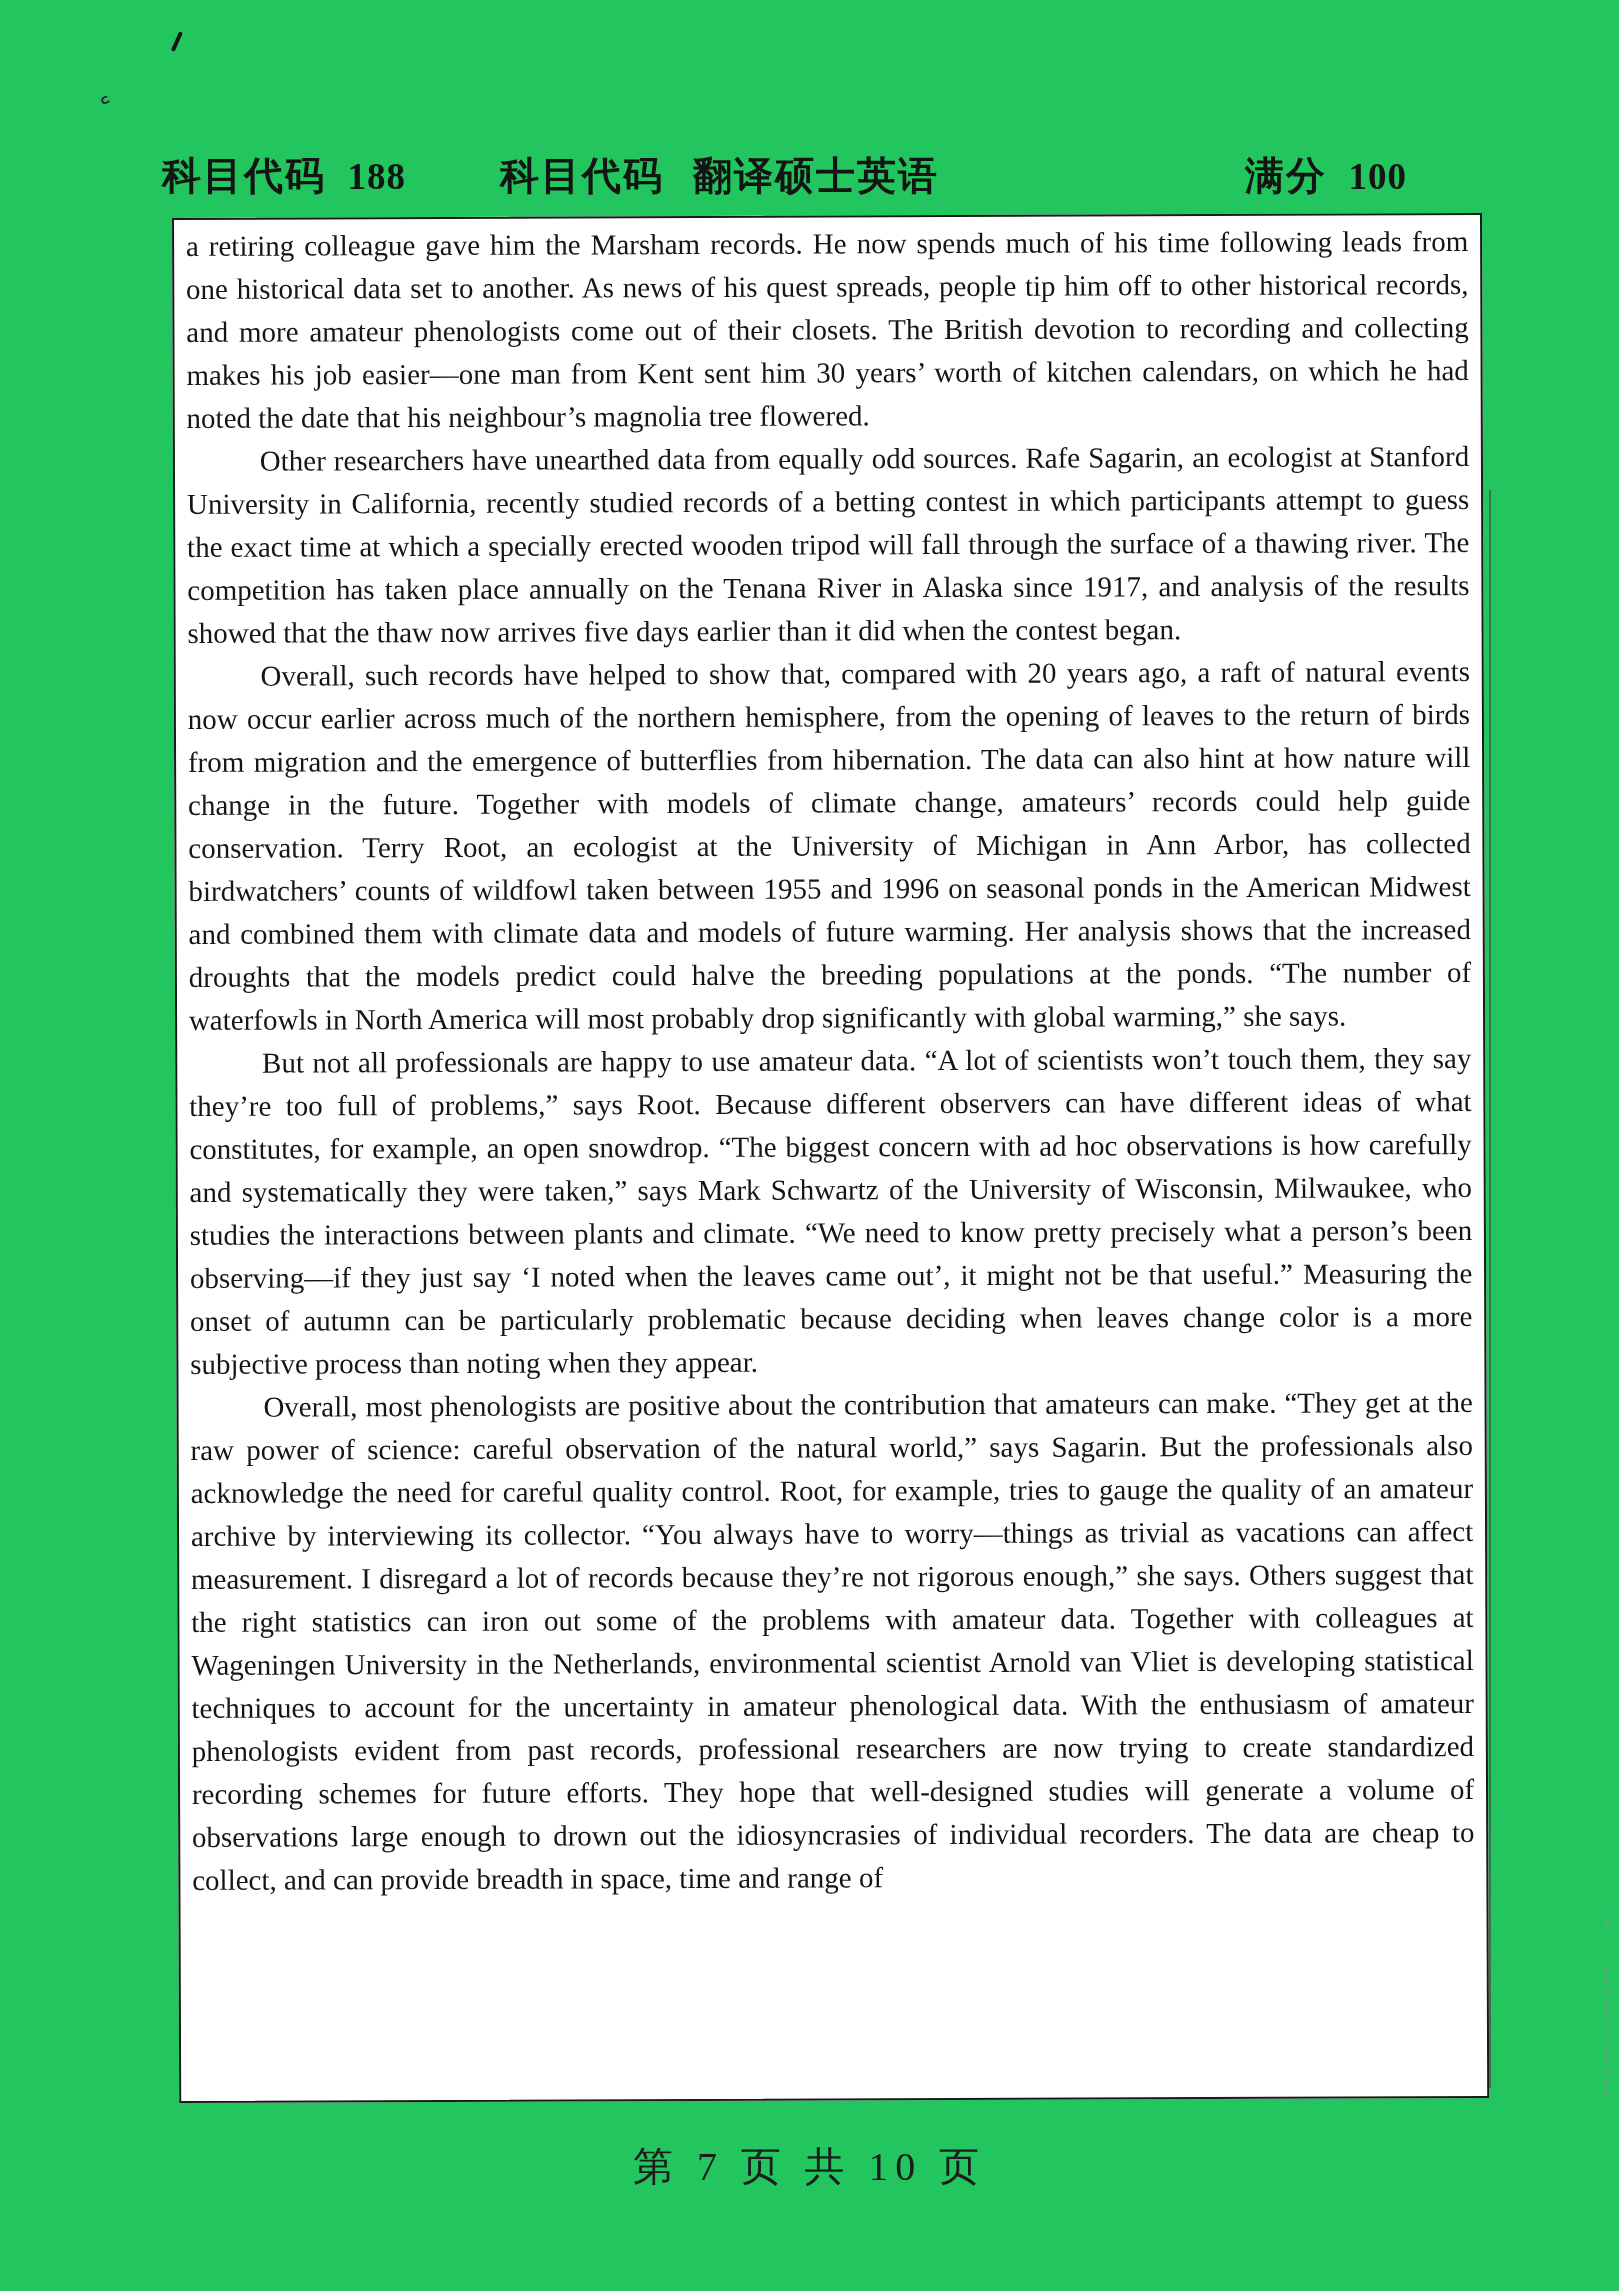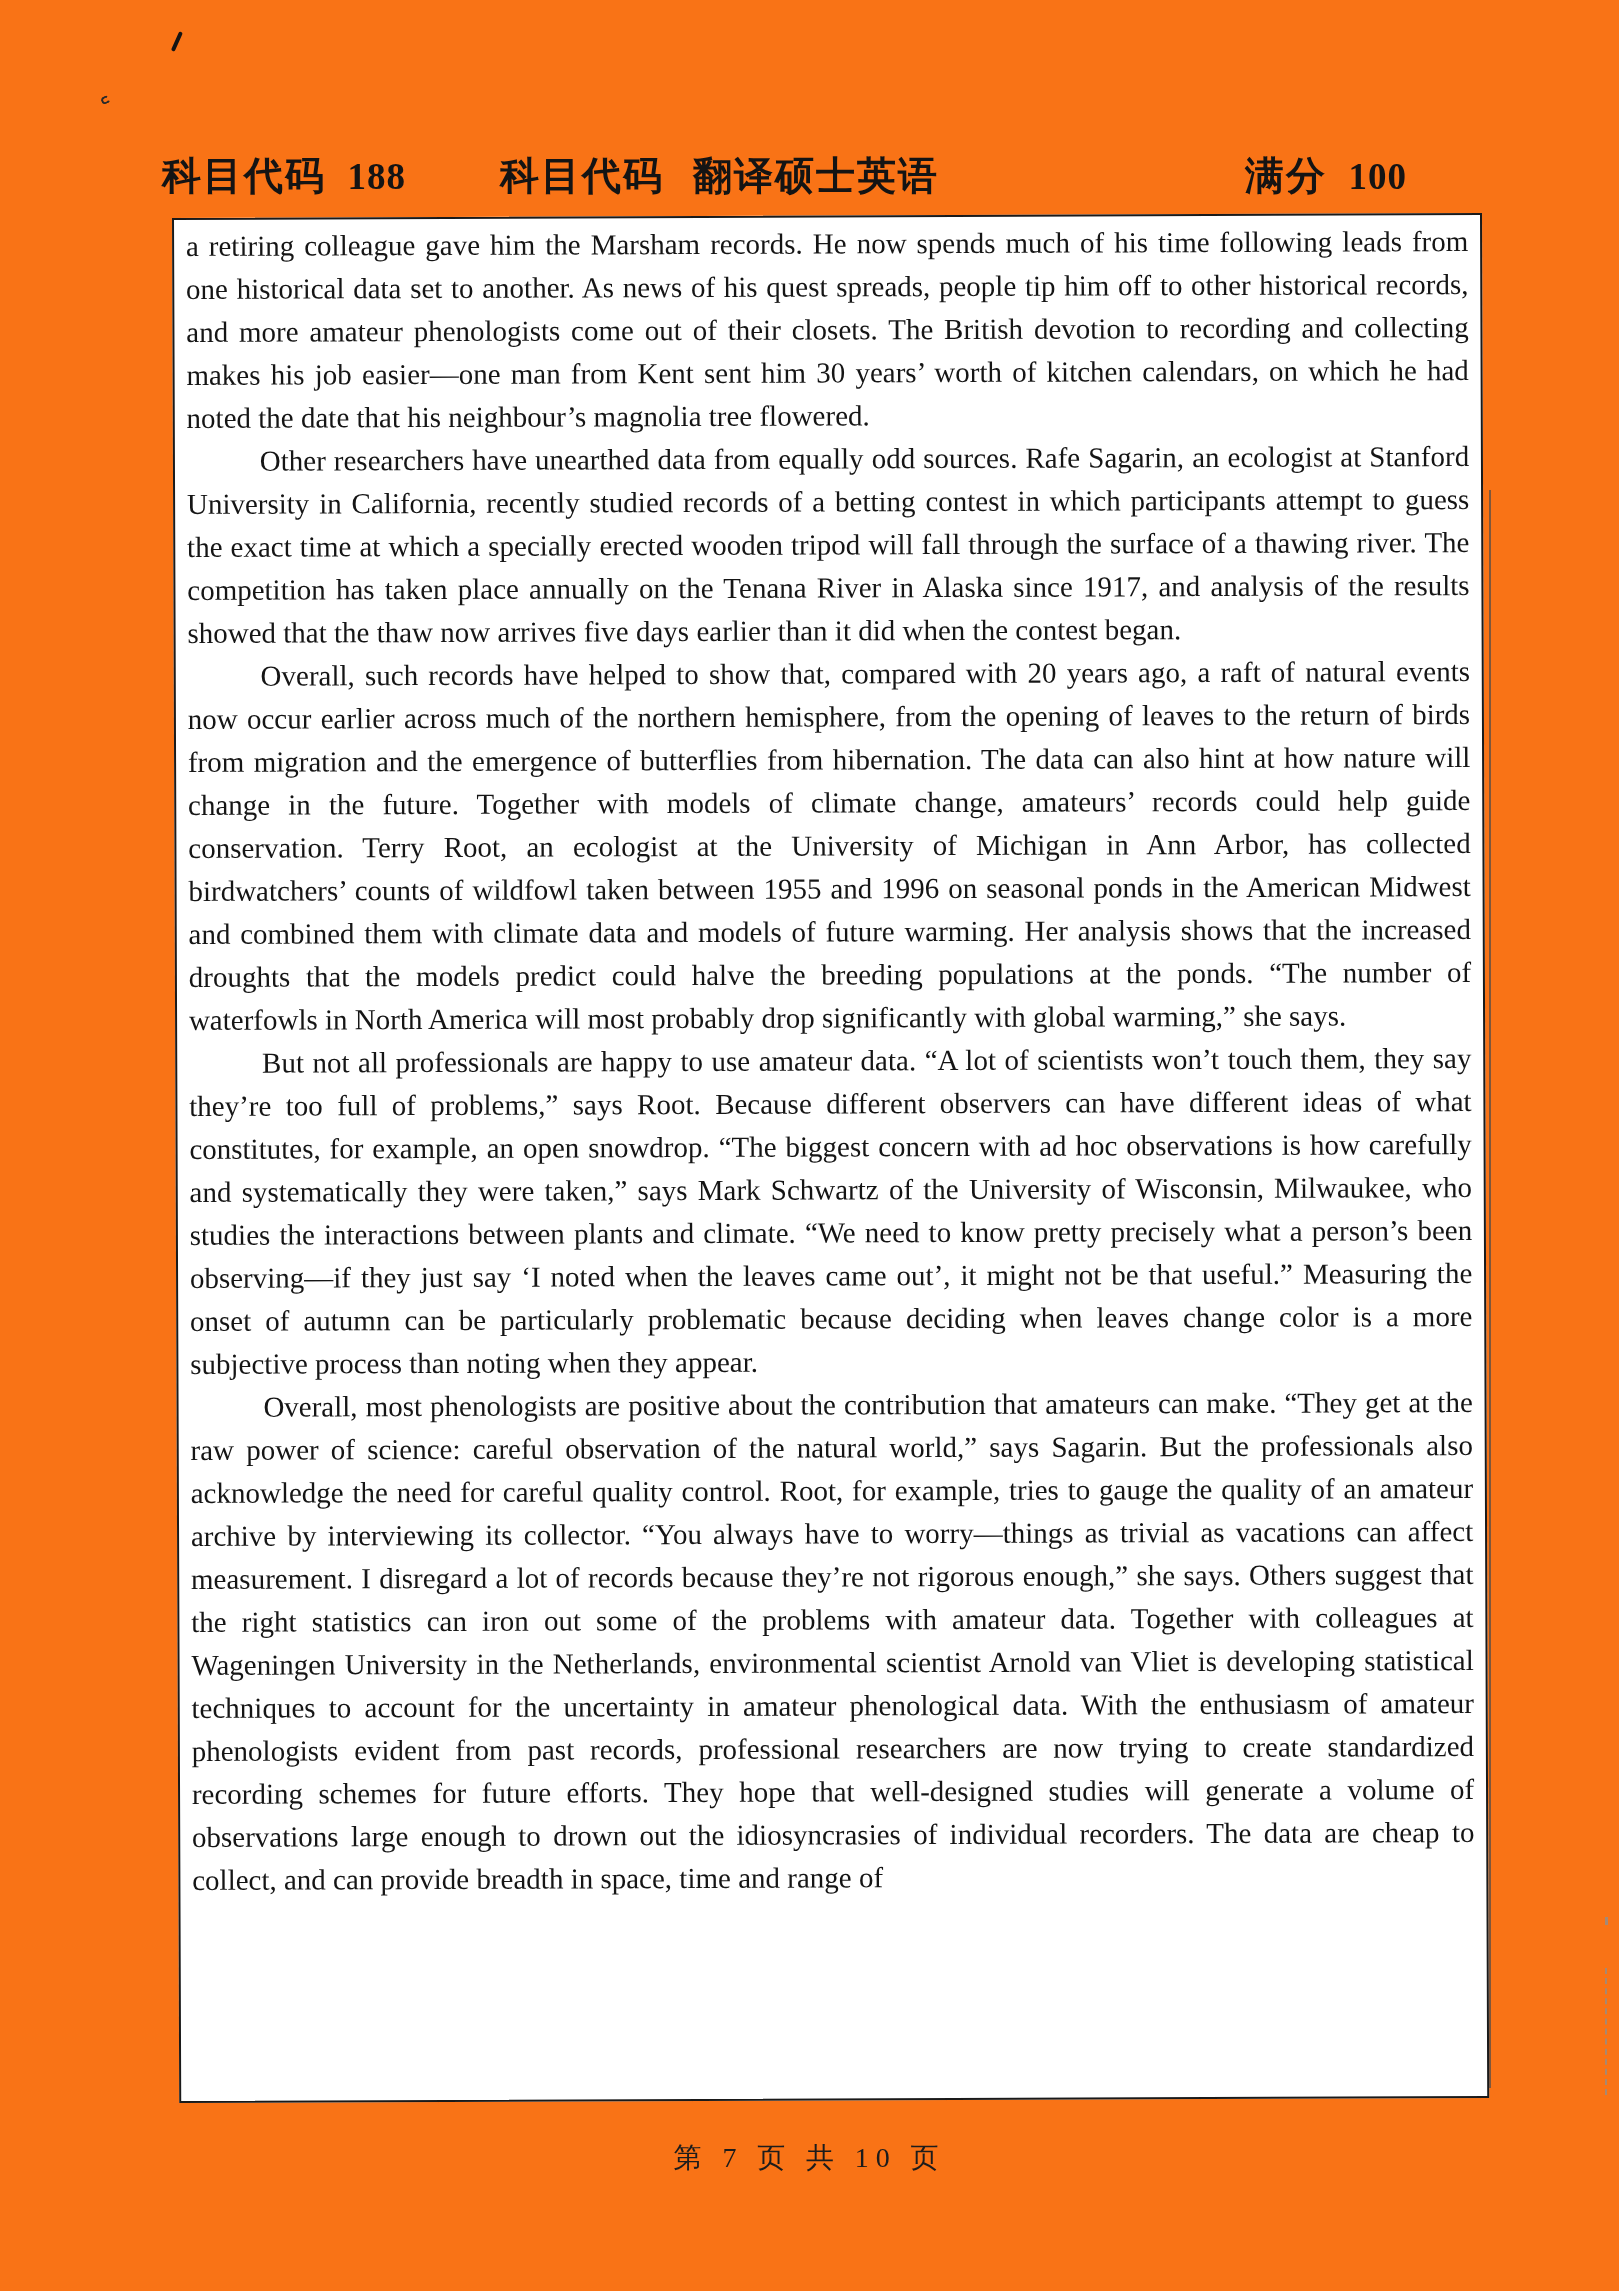--- a/index.html
+++ b/index.html
@@ -3,21 +3,21 @@
 <meta charset="utf-8">
 <style>
   * { margin: 0; padding: 0; box-sizing: border-box; }
   html, body {
     width: 1619px; height: 2292px;
     background: #ffffff;
     overflow: hidden;
     font-family: "Liberation Serif", "DejaVu Serif", serif;
     color: #141414;
   }
-  .sheet { position: relative; width: 1619px; height: 2292px; background: #f97316; }
+  .sheet { position: relative; width: 1619px; height: 2292px; background: #22c55e; }
 
   
   .exam-header {
     position: absolute;
     left: 162px; top: 149px; width: 1245px;
     display: flex; align-items: baseline;
     font-weight: bold;
     font-size: 39px;
     letter-spacing: 2px;
     white-space: nowrap;
@@ -56,21 +56,21 @@
     width: 2px; height: 1598px;
     background: #4c4c4c;
     opacity: .7;
   }
 
   
   .page-footer {
     position: absolute;
     left: 0; top: 2139px; width: 1619px;
     text-align: center;
-    font-size: 28px;
+    font-size: 40px;
     letter-spacing: 6.9px;
     color: #1c1c1c;
   }
 
   
   .artifact-stroke {
     position: absolute;
     left: 175px; top: 31px;
     width: 3.9px; height: 20.6px;
     background: #141414;

